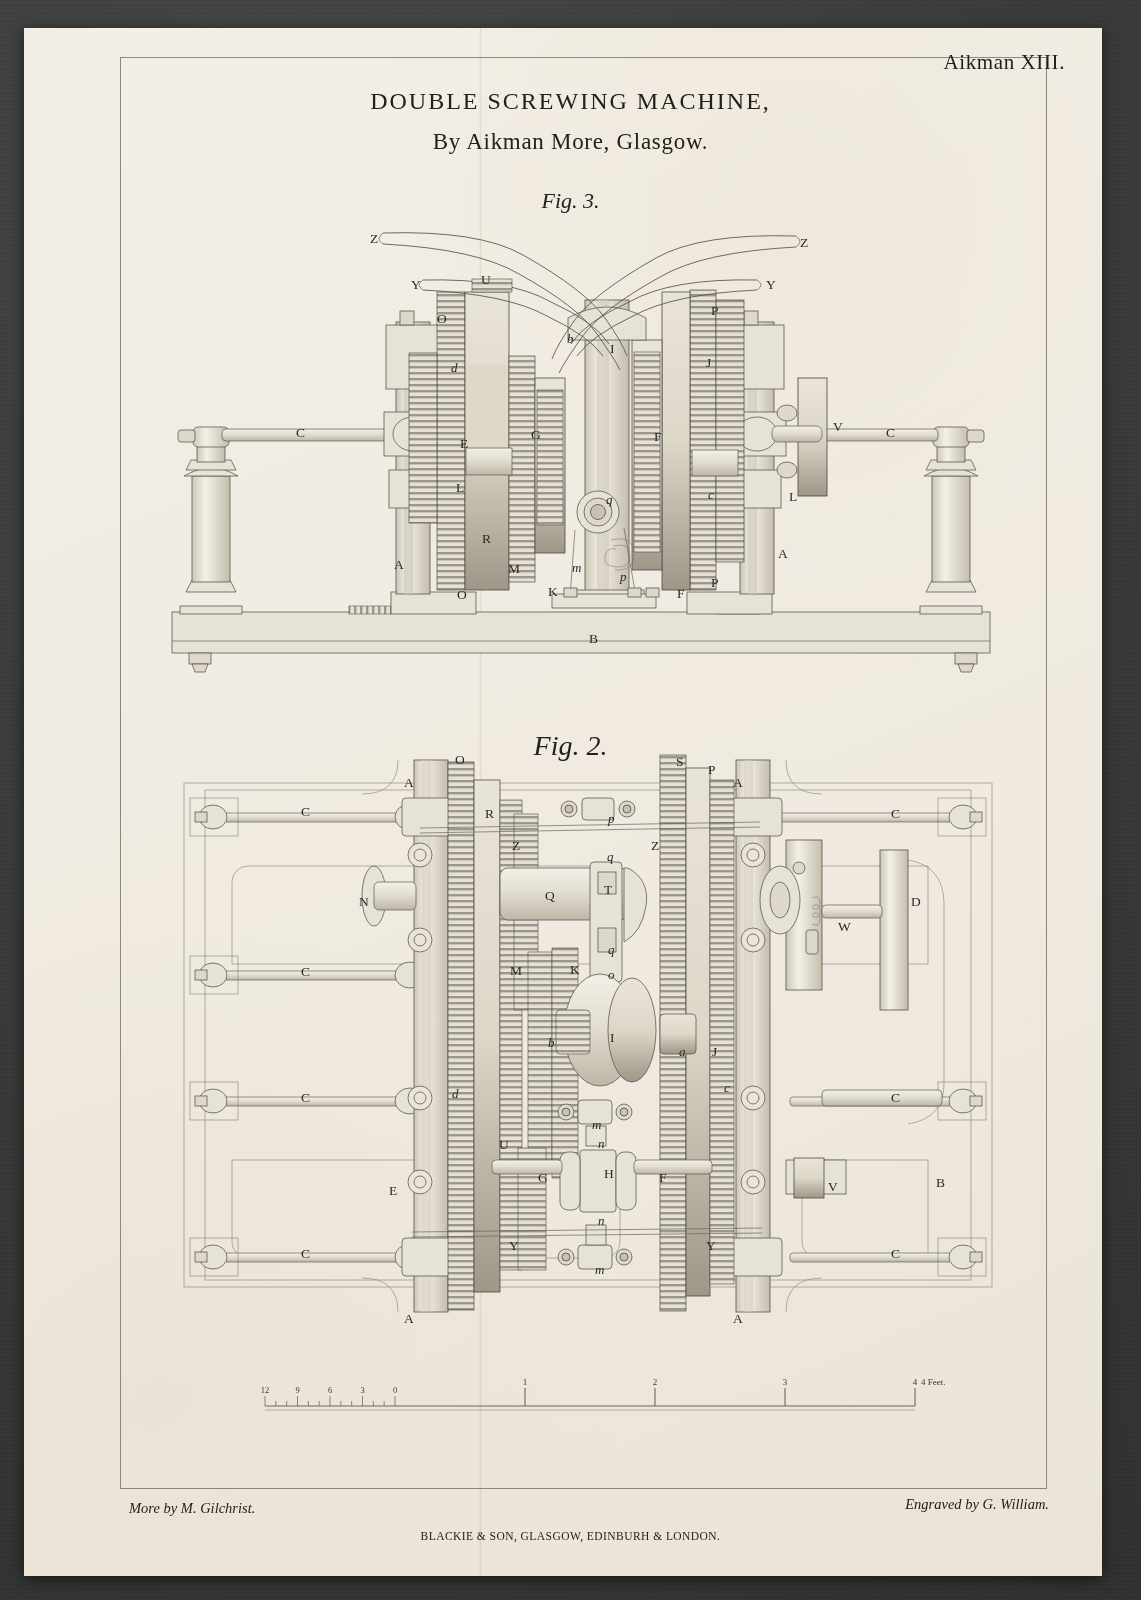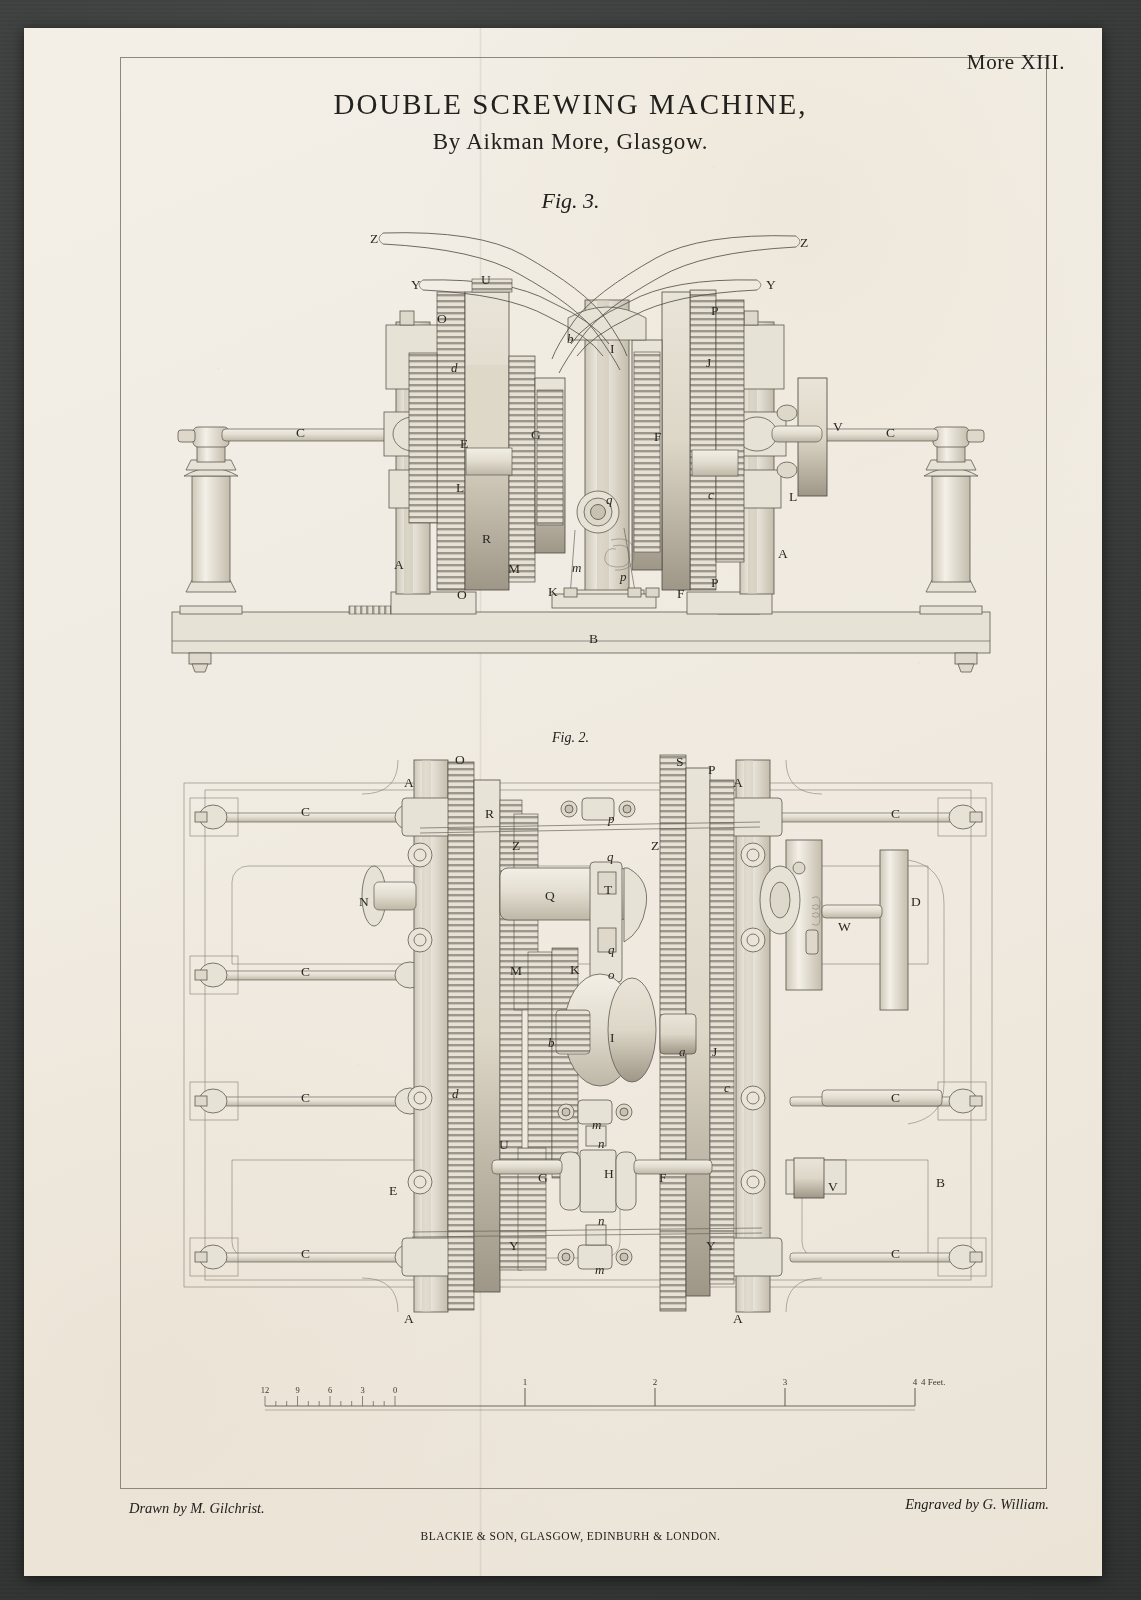--- a/index.html
+++ b/index.html
@@ -44,24 +44,24 @@
 
   
   #rule{
     position:absolute;left:96px;top:29px;width:925px;height:1430px;
     border:1px solid #8d8979;
   }
 
   .t{position:absolute;color:#22211d;white-space:nowrap;}
 
   #plate-no{right:76px;top:50px;font-size:21px;letter-spacing:.6px;font-family:"Liberation Serif",serif;}
-  #title1{left:0;right:0;top:88px;text-align:center;font-size:29px;letter-spacing:2.0px;}
+  #title1{left:0;right:0;top:88px;text-align:center;font-size:24px;letter-spacing:2.0px;}
   #title2{left:0;right:0;top:129px;text-align:center;font-size:23px;letter-spacing:.7px;}
   #figlabel1{left:0;right:0;top:188px;text-align:center;font-size:22px;font-style:italic;}
-  #figlabel2{left:0;right:0;top:730px;text-align:center;font-size:14px;font-style:italic;}
+  #figlabel2{left:0;right:0;top:730px;text-align:center;font-size:28px;font-style:italic;}
 
   #drawn{left:129px;top:1500px;font-size:14.5px;font-style:italic;}
   #engraved{right:92px;top:1496px;font-size:14.5px;font-style:italic;}
   #imprint{left:0;right:0;top:1530px;text-align:center;font-size:11.5px;letter-spacing:.45px;}
 
   
   .k{position:absolute;font-size:13.5px;color:#2a2823;font-family:"Liberation Serif",serif;}
   .k.it{font-style:italic;font-size:13px;}
 
   svg{position:absolute;left:0;top:0;overflow:visible;}
@@ -75,26 +75,26 @@
 </head>
 <body>
 
 <div id="mount"></div>
 
 <div id="paper">
   <div id="fold"></div>
   <div id="rule"></div>
 </div>
 
-<div class="t" id="plate-no">More XIII.</div>
+<div class="t" id="plate-no">Aikman XIII.</div>
 <div class="t" id="title1">DOUBLE SCREWING MACHINE,</div>
 <div class="t" id="title2">By Aikman More, Glasgow.</div>
 <div class="t" id="figlabel1">Fig. 3.</div>
 <div class="t" id="figlabel2">Fig. 2.</div>
-<div class="t" id="drawn">Drawn by M. Gilchrist.</div>
+<div class="t" id="drawn">More by M. Gilchrist.</div>
 <div class="t" id="engraved">Engraved by G. William.</div>
 <div class="t" id="imprint">BLACKIE &amp; SON, GLASGOW, EDINBURH &amp; LONDON.</div>
 
 <svg width="1141" height="1600">
   <defs>
     <linearGradient id="shaftg" x1="0" y1="0" x2="0" y2="1">
       <stop offset="0" stop-color="#f3efe6"></stop>
         <stop offset=".45" stop-color="#e3ded1"></stop>
       <stop offset="1" stop-color="#bdb7a7"></stop>
     </linearGradient>

